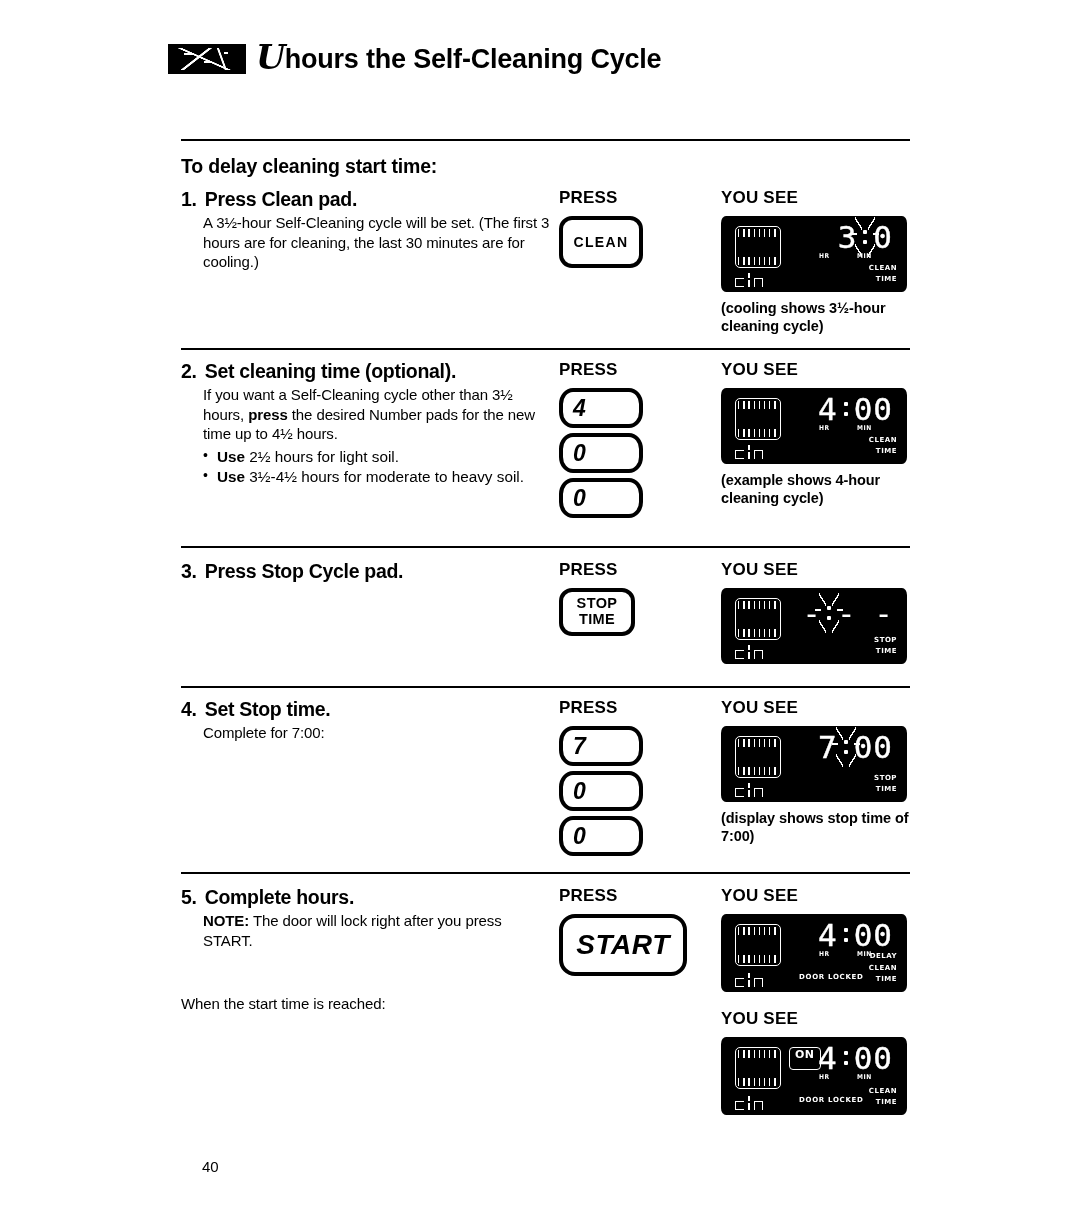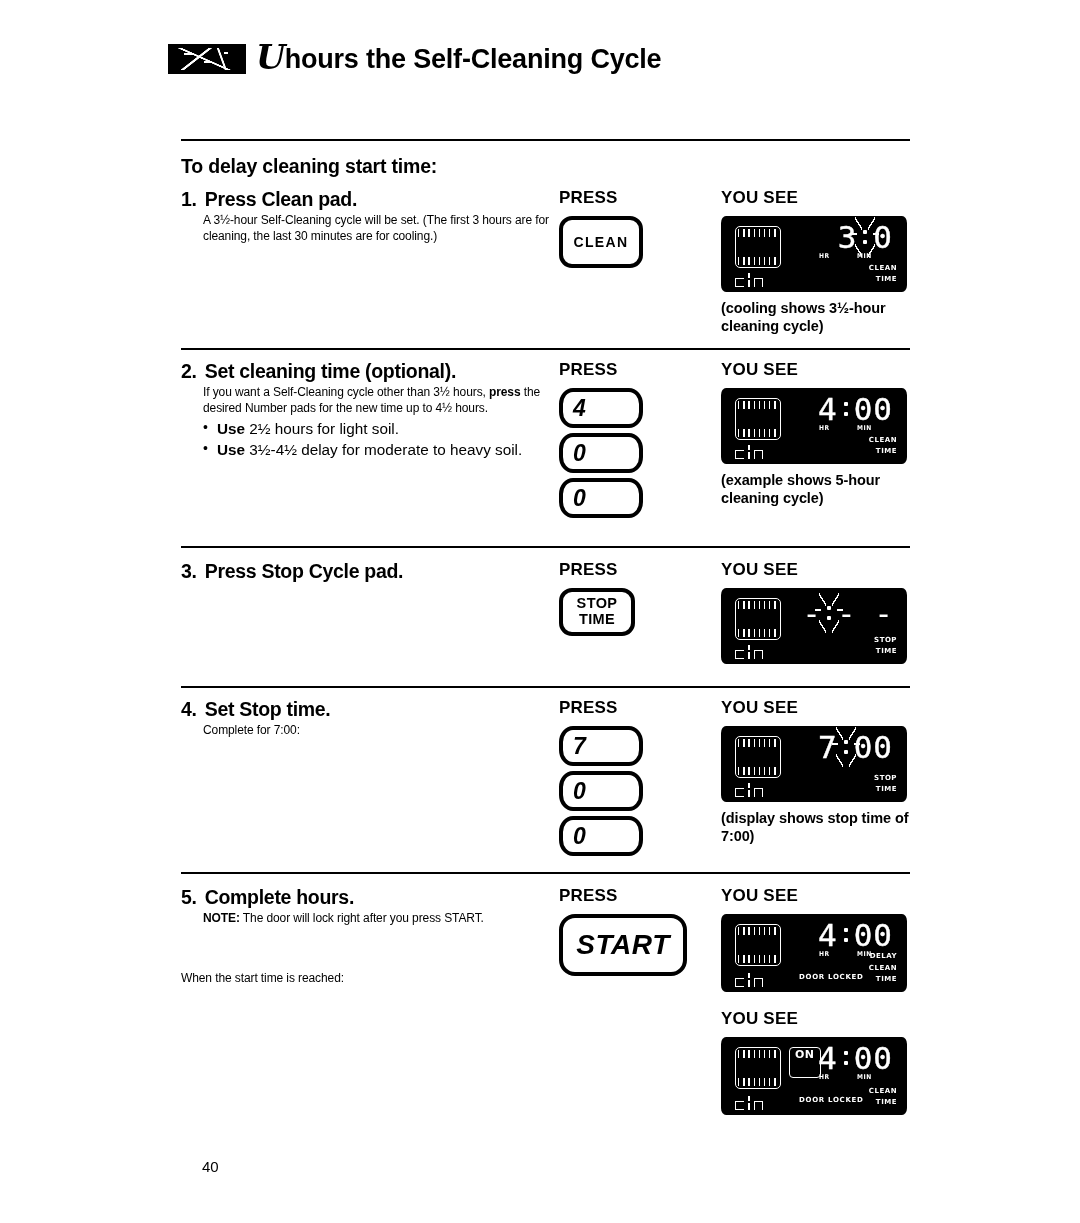--- a/index.html
+++ b/index.html
@@ -115,21 +115,21 @@
   .step-head {
     font-size: 19.5px;
     font-weight: 700;
     letter-spacing: -0.3px;
     margin: 0 0 2px 0;
     display: flex;
     gap: 8px;
   }
   .step-num { flex: none; }
   .step-body {
-    font-size: 12px;
+    font-size: 15px;
     line-height: 1.30;
     margin: 0 0 0 22px;
     letter-spacing: -0.1px;
   }
   .step-body.noindent { margin-left: 0; }
   .step-body b { font-weight: 700; }
 
   .bullets {
     list-style: none;
     margin: 3px 0 0 22px;
@@ -379,21 +379,21 @@
     position: absolute;
     left: 68px;
     top: 10px;
     border: 1.6px solid #fff;
     border-radius: 4px;
     color: #fff;
     font-family: "DejaVu Sans", sans-serif;
     font-size: 11px;
     font-weight: 700;
     letter-spacing: 0.5px;
-    padding: 1px 5px 16px 5px;
+    padding: 1px 5px 8px 5px;
     line-height: 1.1;
   }
 
   .caption {
     font-size: 14.5px;
     font-weight: 700;
     line-height: 1.25;
     margin-top: 7px;
     letter-spacing: -0.1px;
     width: 200px;
@@ -474,21 +474,21 @@
 
   <div class="section" style="top:360px">
     <div class="col-text">
       <div class="step-head">
         <span class="step-num">2.</span>
         <span>Set cleaning time (optional).</span>
       </div>
       <div class="step-body"><span>If you want a Self-Cleaning cycle other than 3½ hours, </span><b>press</b><span> the desired Number pads for the new time up to 4½ hours.</span></div>
       <ul class="bullets">
         <li><b>Use</b><span> 2½ hours for light soil.</span></li>
-        <li><b>Use</b><span> 3½-4½ delay for moderate to heavy soil.</span></li>
+        <li><b>Use</b><span> 3½-4½ hours for moderate to heavy soil.</span></li>
       </ul>
     </div>
 
     <div class="col-press">
       <div class="col-label">PRESS</div>
       <div class="pad pad-num">4</div>
       <div class="pad pad-num">0</div>
       <div class="pad pad-num">0</div>
     </div>
 
@@ -509,21 +509,21 @@
           </span>
           <span class="digit">00</span>
         </div>
         <div class="tiny lbl-hr">HR</div>
         <div class="tiny lbl-min">MIN</div>
         <div class="ind-right r1">
           <div>CLEAN</div>
             <div>TIME</div>
         </div>
       </div>
-      <div class="caption">(example shows 5-hour cleaning cycle)</div>
+      <div class="caption">(example shows 4-hour cleaning cycle)</div>
     </div>
   </div>
 
   <div class="section" style="top:560px">
     <div class="col-text">
       <div class="step-head">
         <span class="step-num">3.</span>
         <span>Press Stop Cycle pad.</span>
       </div>
     </div>

